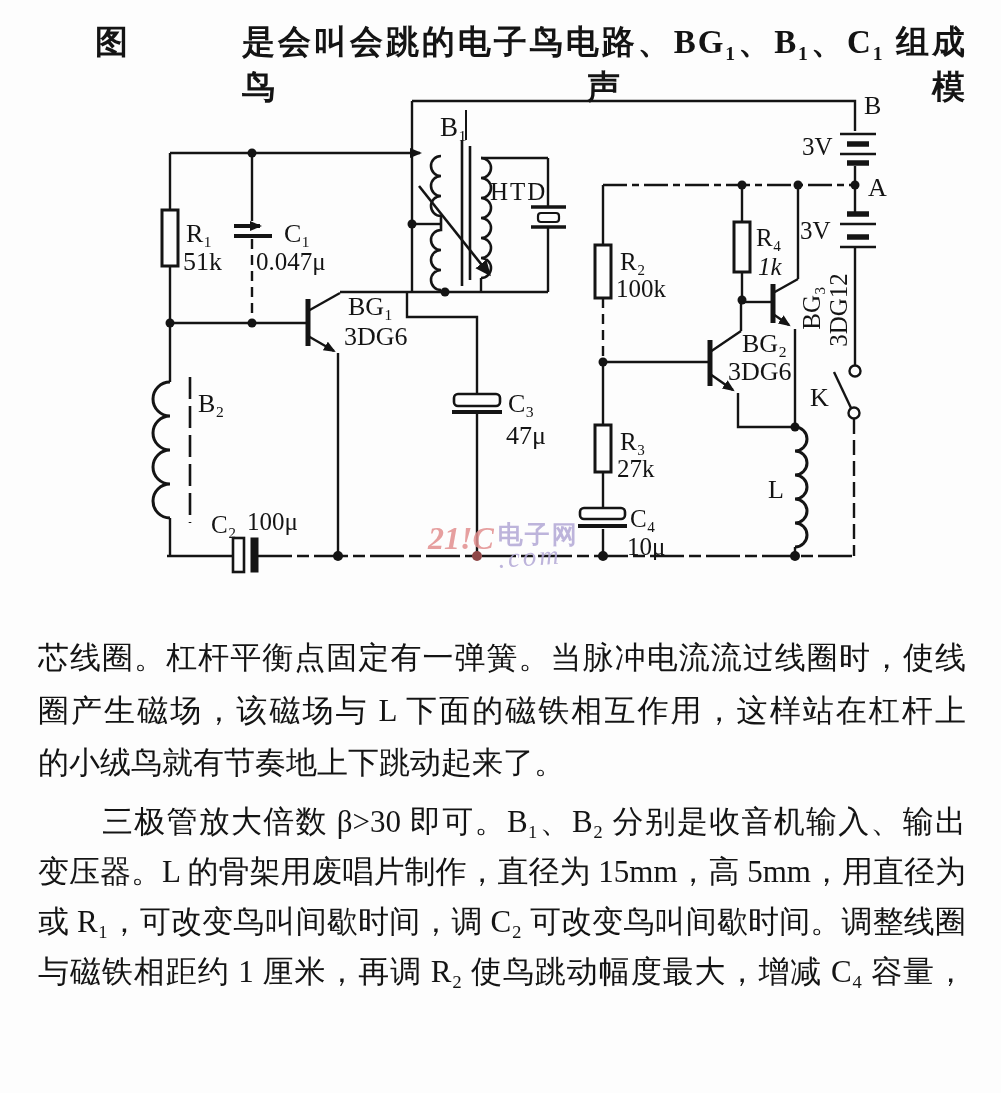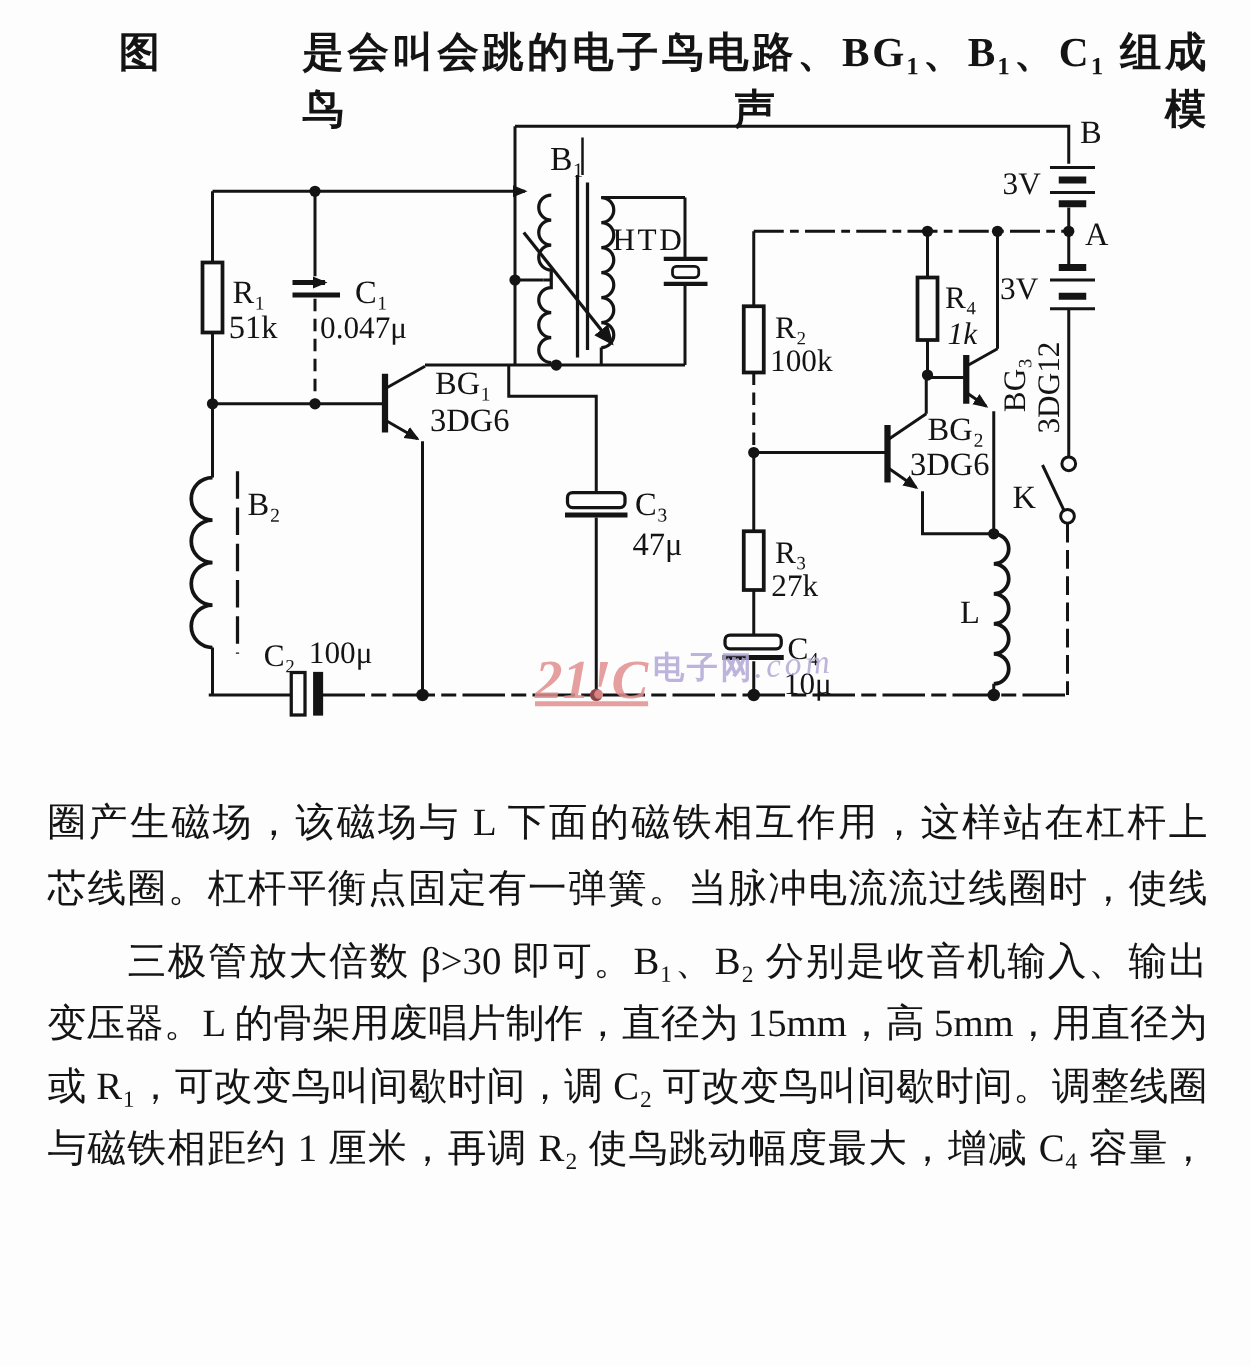--- a/index.html
+++ b/index.html
@@ -3,22 +3,22 @@
 <meta charset="utf-8">
 <style>
   html,body{margin:0;padding:0;}
   .page{position:relative;width:1001px;height:1093px;background:#fdfdfd;overflow:hidden;
         font-family:"Liberation Serif","DejaVu Serif",serif;color:#141414;}
   .hdr{position:absolute;top:20px;left:95px;width:872px;display:flex;font-size:33px;font-weight:600;}
   .hdr .pfx{flex:0 0 auto;letter-spacing:2px;}
   .hdr .htx{flex:1;margin-left:112px;text-align:justify;text-align-last:justify;letter-spacing:2px;}
   .circuit-svg{position:absolute;top:0;left:0;}
   .wm{position:absolute;top:522px;left:428px;display:flex;align-items:flex-start;z-index:3;opacity:.85;line-height:1;}
-  .wm .logo{font-size:44px;font-weight:bold;font-style:italic;color:#e28f8f;letter-spacing:0px;text-decoration:underline;}
-  .wm .col{display:flex;flex-direction:row;margin-left:4px;}
+  .wm .logo{font-size:32px;font-weight:bold;font-style:italic;color:#e28f8f;letter-spacing:0px;}
+  .wm .col{display:flex;flex-direction:column;margin-left:4px;}
   .wm .site{font-size:25px;font-weight:bold;color:#b3a8d6;letter-spacing:2px;}
   .wm .scr{font-size:27px;font-style:italic;color:#b3a8d6;margin-top:-4px;transform:rotate(-4deg);letter-spacing:3px;}
   .cap{position:absolute;top:586px;left:418px;font-size:27px;letter-spacing:3px;font-weight:600;}
   .bodytext{position:absolute;top:632px;left:38px;width:928px;font-size:31px;}
   .ln{height:52.5px;line-height:52.5px;text-align:justify;text-align-last:justify;white-space:nowrap;}
   .ln.endline{text-align:left;text-align-last:left;}
   .ln.indent{text-indent:64px;}
   .p2 .ln{height:50px;line-height:50px;}
   .p2{margin-top:7px;}
   svg text{font-family:"Liberation Serif","DejaVu Serif",serif;fill:#141414;}
@@ -240,22 +240,23 @@
   <div class="wm">
     <span class="logo">21!C</span>
     <span class="col">
       <span class="site">电子网</span>
       <span class="scr">.com</span>
     </span>
   </div>
 
 
   <div class="bodytext">
+    <div class="ln">芯线圈。杠杆平衡点固定有一弹簧。当脉冲电流流过线圈时，使线</div>
     <div class="ln">圈产生磁场，该磁场与 L 下面的磁铁相互作用，这样站在杠杆上</div>
-    <div class="ln">芯线圈。杠杆平衡点固定有一弹簧。当脉冲电流流过线圈时，使线</div>
+    <div class="ln endline">的小绒鸟就有节奏地上下跳动起来了。</div>
     <div class="p2">
       <div class="ln indent">三极管放大倍数 β&gt;30 即可。B₁、B₂ 分别是收音机输入、输出</div>
       <div class="ln">变压器。L 的骨架用废唱片制作，直径为 15mm，高 5mm，用直径为</div>
       <div class="ln">或 R₁，可改变鸟叫间歇时间，调 C₂ 可改变鸟叫间歇时间。调整线圈</div>
       <div class="ln">与磁铁相距约 1 厘米，再调 R₂ 使鸟跳动幅度最大，增减 C₄ 容量，</div>
     </div>
   </div>
 
 </div>
 

